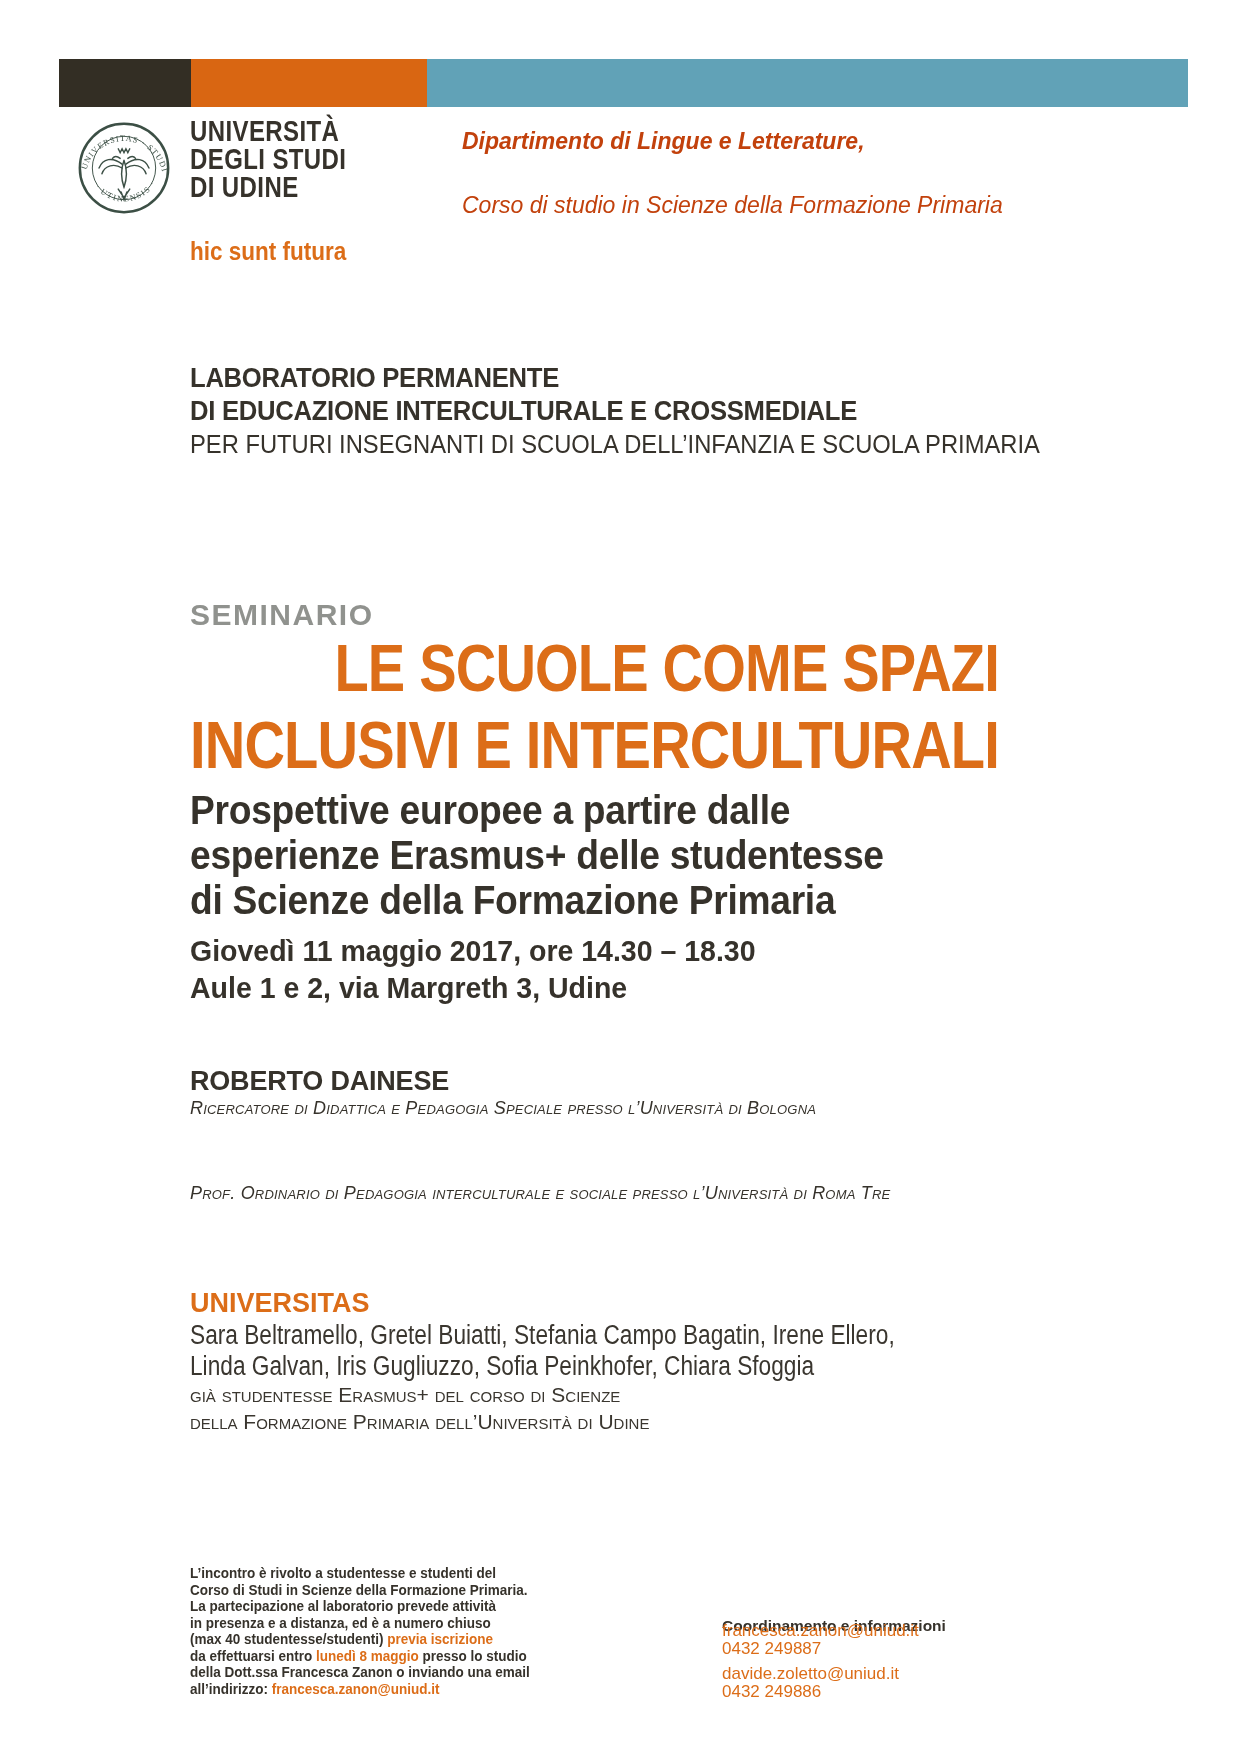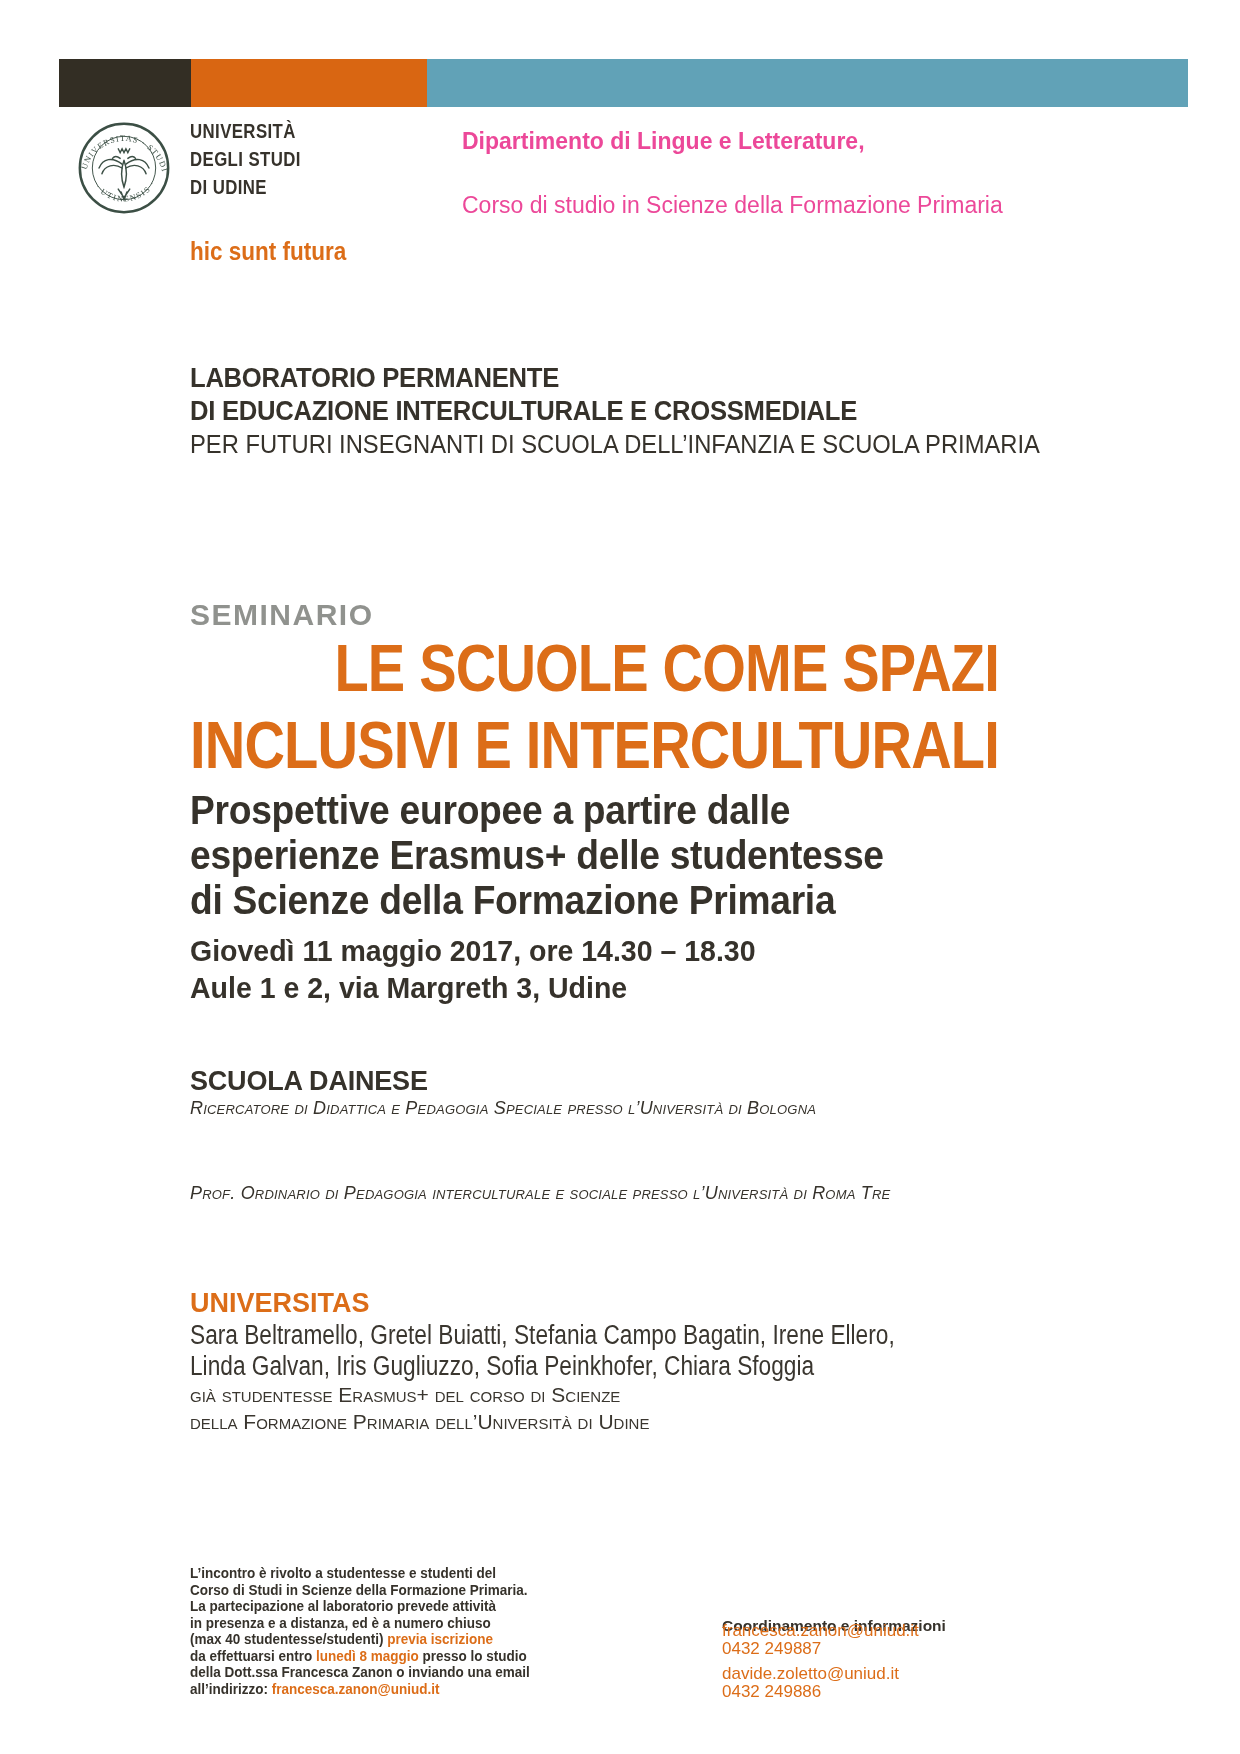--- a/index.html
+++ b/index.html
@@ -4,31 +4,31 @@
 <style>
   html,body{margin:0;padding:0;background:#ffffff;}
   body{width:1240px;height:1754px;font-family:"Liberation Sans","DejaVu Sans",sans-serif;}
   .poster{position:relative;width:1240px;height:1754px;background:#fff;overflow:hidden;}
   .abs{position:absolute;}
   .cond{display:inline-block;transform-origin:0 0;white-space:nowrap;}
   .sx80{transform:scaleX(.80);} .sx84{transform:scaleX(.84);} .sx85{transform:scaleX(.85);}
   .sx90{transform:scaleX(.90);} .sx93{transform:scaleX(.93);} .sx95{transform:scaleX(.95);}
 
   
-  .c-dark{color:#36322b;} .c-orange{color:#dc6d18;} .c-gray{color:#ec4899;} .c-lgray{color:#90928e;}
+  .c-dark{color:#36322b;} .c-orange{color:#dc6d18;} .c-gray{color:#c2410c;font-style:italic;} .c-lgray{color:#90928e;}
 
   
   .topbar{left:59px;top:59px;width:1129px;height:48px;display:flex;}
   .seg-dark{width:132px;height:100%;background:#332e24;}
   .seg-orange{width:236px;height:100%;background:#d96612;}
   .seg-blue{width:761px;height:100%;background:#61a2b7;}
 
   
   .seal{left:76px;top:120px;width:96px;height:96px;}
-  .uniname{left:190px;top:117px;font-size:21px;font-weight:bold;line-height:28px;letter-spacing:.5px;}
+  .uniname{left:190px;top:117px;font-size:30px;font-weight:bold;line-height:28px;letter-spacing:.5px;}
   .motto{left:190px;top:211px;font-size:25px;font-weight:bold;margin-top:26px;}
   .dept{left:462px;top:126px;font-size:23px;font-weight:bold;line-height:30px;}
   .course{left:462px;top:192px;font-size:23px;font-weight:normal;}
 
   
   .lab{left:190px;top:362px;font-size:27px;font-weight:bold;line-height:33px;letter-spacing:-.3px;}
   .lab .light{font-weight:normal;font-size:25px;letter-spacing:0;}
 
   
   .kicker{left:190px;top:598px;font-size:30px;font-weight:bold;letter-spacing:1.5px;}
@@ -128,21 +128,21 @@
     </span>
   </div>
 
   <div class="abs when c-dark">
     <span class="cond sx95">
       <span style="display:block">Giovedì 11 maggio 2017, ore 14.30 – 18.30</span>
       <span style="display:block">Aule 1 e 2, via Margreth 3, Udine</span>
     </span>
   </div>
 
-  <div class="abs s1n spk-name c-dark">SCUOLA DAINESE</div>
+  <div class="abs s1n spk-name c-dark">ROBERTO DAINESE</div>
   <div class="abs s1r spk-role c-dark">Ricercatore di Didattica e Pedagogia Speciale presso l’Università di Bologna</div>
   <div class="abs s2r spk-role c-dark">Prof. Ordinario di Pedagogia interculturale e sociale presso l’Università di Roma Tre</div>
 
   <div class="abs intv-h c-orange">UNIVERSITAS</div>
   <div class="abs intv-names">
     <span class="cond sx84">
       <span style="display:block">Sara Beltramello, Gretel Buiatti, Stefania Campo Bagatin, Irene Ellero,</span>
       <span style="display:block">Linda Galvan, Iris Gugliuzzo, Sofia Peinkhofer, Chiara Sfoggia</span>
     </span>
   </div>

